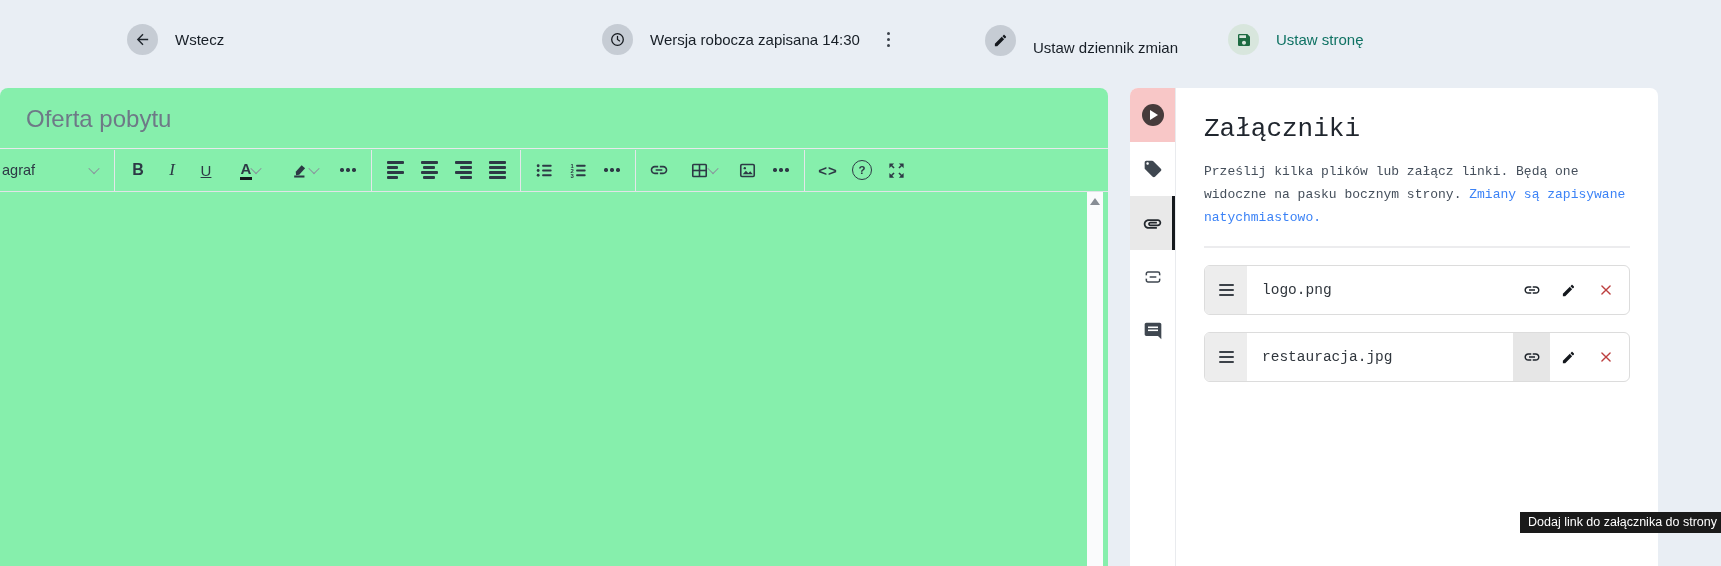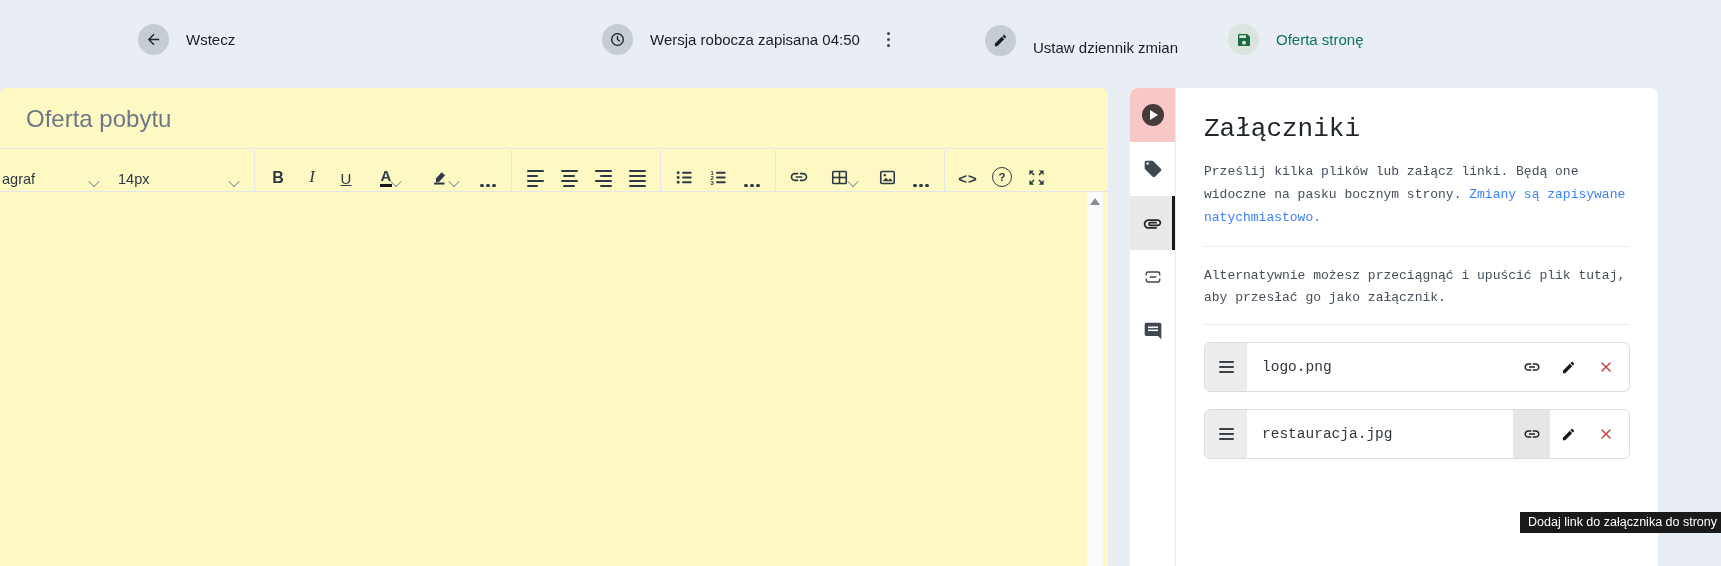--- a/index.html
+++ b/index.html
@@ -11,26 +11,26 @@
   
   .tb-group{position:absolute;top:23px;height:33px;display:flex;align-items:center;gap:17px;
     font-size:15px;color:#171e26;}
   .circle-btn{width:31px;height:31px;border-radius:50%;background:#c6ccd4;
     display:flex;align-items:center;justify-content:center;flex:0 0 auto;cursor:pointer;}
   .circle-btn.save{background:#d8e6dd;}
   .save-label{color:#0f7263;}
   .kebab{display:flex;flex-direction:column;gap:2.6px;margin-left:6px;padding:4px;cursor:pointer;}
   .kebab i{width:3.4px;height:3.4px;border-radius:50%;background:#3c434b;display:block;}
   
-  .main-card{position:absolute;left:0;top:88px;width:1108px;height:478px;background:#fef9c3;
+  .main-card{position:absolute;left:0;top:88px;width:1108px;height:478px;background:#86efac;
     border-radius:8px 8px 0 0;}
   .page-title{padding:16px 0 0 26px;font-size:24px;color:#6e7987;line-height:30px;}
   .tmce-toolbar{margin-top:14px;height:42px;border-top:1px solid #e7e9ec;border-bottom:1px solid #e1e4e8;
     display:flex;align-items:center;color:#2d3945;}
-  .tbtn{min-width:34px;height:34px;display:flex;align-items:flex-end;justify-content:center;
+  .tbtn{min-width:34px;height:34px;display:flex;align-items:center;justify-content:center;
     border-radius:4px;cursor:pointer;gap:0;}
   .tdiv{width:1px;height:41px;background:#e4e7ea;margin:0 6px;flex:0 0 auto;}
   .dd-label{font-size:14.5px;color:#2d3945;}
   .chev{width:7px;height:7px;border-right:1.7px solid #8a919b;border-bottom:1.7px solid #8a919b;
     transform:rotate(45deg) translate(-1px,-1px);display:inline-block;}
   .glyph-b{font-weight:700;font-size:16px;}
   .glyph-i{font-style:italic;font-family:"Liberation Serif",serif;font-size:17px;}
   .glyph-u{font-size:15px;text-decoration:underline;}
   .glyph-a{font-size:15px;font-weight:700;border-bottom:3px solid #14181d;line-height:15px;padding:0 1px 1px;}
   .glyph-code{font-weight:700;font-size:15px;letter-spacing:1px;}
@@ -79,41 +79,41 @@
   .icon-cell{width:37px;display:flex;align-items:center;justify-content:center;cursor:pointer;flex:0 0 auto;}
   .icon-cell.hovered{background:#e6e6e6;}
   .icon-cell:last-child{margin-right:5px;}
   .tooltip{position:absolute;left:1520px;top:512px;background:#1a1a1a;color:#fff;
     font-size:12.5px;line-height:15px;padding:3px 8px;white-space:nowrap;z-index:9;}
   svg{display:block;}
 </style>
 </head>
 <body>
 
-<div class="tb-group" style="left:138px;justify-content:center;">
+<div class="tb-group" style="left:127px;justify-content:center;">
   <span class="circle-btn">
     <span>
       <svg viewBox="0 0 24 24" width="17" height="17">
           <path d="M20 11H7.83l5.59-5.59L12 4l-8 8 8 8 1.41-1.41L7.83 13H20v-2z" fill="#1f252c"></path>
         </svg>
     </span>
   </span>
   <span>Wstecz</span>
 </div>
 
 <div class="tb-group" style="left:602px;">
   <span class="circle-btn">
     <span>
       <svg viewBox="0 0 24 24" width="17" height="17">
           <circle cx="12" cy="12" r="8.2" fill="none" stroke="#14181d" stroke-width="1.8"></circle>
           <path d="M12 7.5V12l3 2" fill="none" stroke="#14181d" stroke-width="1.8" stroke-linecap="round"></path>
         </svg>
     </span>
   </span>
-  <span>Wersja robocza zapisana 04:50</span>
+  <span>Wersja robocza zapisana 14:30</span>
   <span class="kebab">
       <i></i>
       <i></i>
       <i></i>
     </span>
 </div>
 
 <div class="tb-group" style="left:985px;align-items:flex-end;">
   <span class="circle-btn">
     <span>
@@ -126,34 +126,30 @@
 </div>
 
 <div class="tb-group" style="left:1228px;">
   <span class="circle-btn save">
     <span>
       <svg viewBox="0 0 24 24" width="16" height="16">
           <path d="M17 3H5c-1.11 0-2 .9-2 2v14c0 1.1.89 2 2 2h14c1.1 0 2-.9 2-2V7l-4-4zm-5 16c-1.66 0-3-1.34-3-3s1.34-3 3-3 3 1.34 3 3-1.34 3-3 3zm3-10H5V5h10v4z" fill="#1e6b42"></path>
         </svg>
     </span>
   </span>
-  <span class="save-label">Oferta stronę</span>
+  <span class="save-label">Ustaw stronę</span>
 </div>
 
 <div class="main-card">
   <div class="page-title">Oferta pobytu</div>
 
   <div class="tmce-toolbar">
 
     <div class="tbtn" style="min-width:96px;justify-content:space-between;padding:0 10px 0 2px;">
       <span class="dd-label">agraf</span>
-      <span class="chev"></span>
-    </div>
-    <div class="tbtn" style="min-width:120px;justify-content:space-between;padding:0 10px;">
-      <span class="dd-label">14px</span>
       <span class="chev"></span>
     </div>
     <div class="tdiv"></div>
 
     <div class="tbtn">
         <span class="glyph-b">B</span>
       </div>
     <div class="tbtn">
         <span class="glyph-i">I</span>
       </div>
@@ -343,21 +339,20 @@
       </span>
     </div>
   </div>
 
   <div class="panel">
     <h1>Załączniki</h1>
     <p class="desc"><span>Prześlij kilka plików lub załącz linki. Będą one widoczne na pasku bocznym strony. </span><span class="hl">Zmiany są zapisywane natychmiastowo.</span></p>
     <div class="pdiv"></div>
 
 
-    <p class="hint">Alternatywnie możesz przeciągnąć i upuścić plik tutaj, aby przesłać go jako załącznik.</p>
     <div class="pdiv"></div>
 
     <div class="att-row">
       <div class="handle-cell">
         <span class="handle">
             <i></i>
             <i></i>
             <i></i>
           </span>
       </div>

